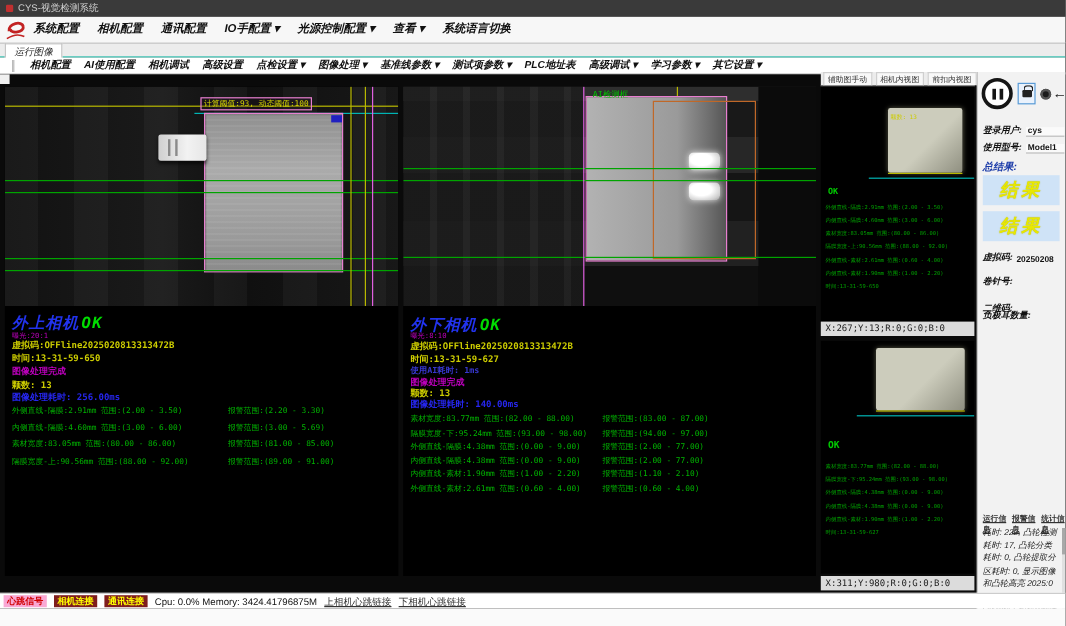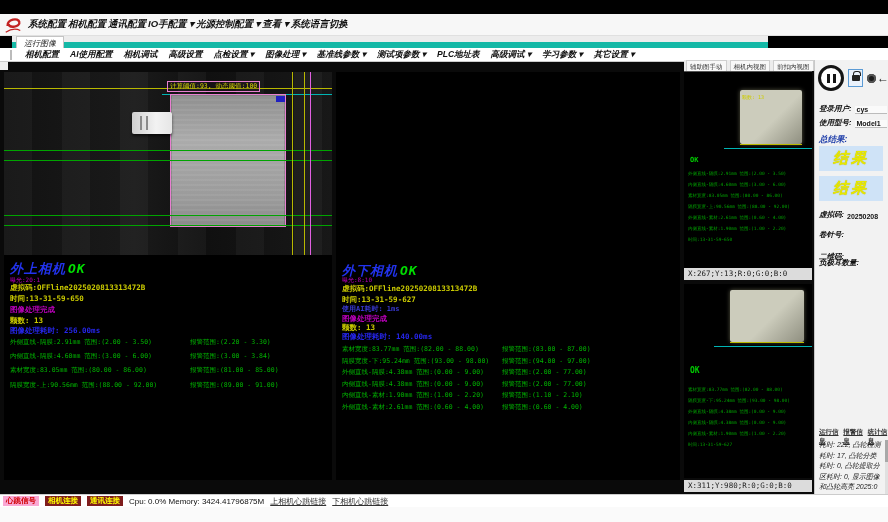--- a/index.html
+++ b/index.html
@@ -7,23 +7,23 @@
   .screen { position:relative; width:888px; height:522px; overflow:hidden; background:#000; }
   .abs { position:absolute; }
 
   
   .titlebar { left:0; top:0; width:888px; height:14px; background:#3a3a3a; color:#cfcfcf;
               font-size:8px; line-height:14px; padding-left:5px; display:flex; align-items:center; gap:4px; }
   .titlebar .appdot { width:6px; height:6px; background:#c03030; border-radius:1px; display:inline-block; }
   .menubar { left:0; top:14px; width:888px; height:22px; background:#f7f7f7; border-bottom:1px solid #e0e0e0;
              display:flex; align-items:center; }
   .logo { width:20px; height:20px; margin:0 5px 0 3px; }
-  .menu-items { display:flex; gap:2px; font-size:9.5px; color:#111; font-style:italic; font-weight:bold; }
+  .menu-items { display:flex; gap:15px; font-size:9.5px; color:#111; font-style:italic; font-weight:bold; }
   .menu-item { cursor:default; }
-  .tabrow { left:12px; top:36px; width:756px; height:12px; background:#ececec; border-bottom:6px solid #14b8a6; }
+  .tabrow { left:0; top:36px; width:888px; height:12px; background:#ececec; border-bottom:1px solid #14b8a6; }
   .run-tab { position:absolute; left:4px; top:0; font-size:8px; background:#fff; border:1px solid #c4c4c4;
              border-bottom:none; padding:1px 7px; color:#222; font-style:italic; }
   .toolbar { left:0; top:48px; width:888px; height:14px; background:#fff; border-bottom:1px solid #ccc;
              display:flex; align-items:center; gap:11px; padding-left:10px; }
   .toolbar-items { display:flex; gap:11px; font-size:8.5px; color:#111; font-style:italic; font-weight:bold; }
   .toolbar-grip { width:2px; height:10px; border-left:1px solid #bbb; border-right:1px solid #bbb; margin-right:2px; }
   .mainbg { left:0; top:62px; width:814px; height:432px; background:#0a0a0a; }
   .corner-chip { left:0; top:62px; width:8px; height:8px; background:#f0f0f0; }
 
   
@@ -141,20 +141,24 @@
   .badge-red { background:#7f1d1d; color:#ffff00; }
   .status-cpu { color:#111; }
   .status-link { color:#333; text-decoration:underline; cursor:pointer; }
   .bottom-fill { left:0; top:507px; width:888px; height:15px; background:#fafafa; }
 </style>
 </head>
 <body>
 
 <div class="screen">
 
+  <div class="abs titlebar">
+    <span class="appdot"></span>
+    <span>CYS-视觉检测系统</span>
+  </div>
 
   <div class="abs menubar">
     <svg class="logo" viewBox="0 0 20 22">
       <path d="M4 12 C3 5, 16 2, 17 8 C18 13, 6 15, 5 10" stroke="#c22222" fill="none" stroke-width="2.6"></path>
       <path d="M2 19 C8 15, 14 15, 18 17" stroke="#c22222" fill="none" stroke-width="1.4"></path>
     </svg>
     <nav class="menu-items">
 
         <span class="menu-item">系统配置</span>
 
@@ -242,36 +246,50 @@
     <div class="rtxt t-blu" style="top:254px;">图像处理耗时: 256.00ms</div>
     <div class="meas" style="top:266px;">
 
         <div class="mrow">
           <span class="mlabel">外侧直线-隔膜:2.91mm 范围:(2.00 - 3.50)</span>
           <span class="malarm">报警范围:(2.20 - 3.30)</span>
         </div>
 
         <div class="mrow">
           <span class="mlabel">内侧直线-隔膜:4.60mm 范围:(3.00 - 6.00)</span>
-          <span class="malarm">报警范围:(3.00 - 3.84)</span>
+          <span class="malarm">报警范围:(3.00 - 5.69)</span>
         </div>
 
         <div class="mrow">
           <span class="mlabel">素材宽度:83.05mm 范围:(80.00 - 86.00)</span>
           <span class="malarm">报警范围:(81.00 - 85.00)</span>
         </div>
 
         <div class="mrow">
           <span class="mlabel">隔膜宽度-上:90.56mm 范围:(88.00 - 92.00)</span>
           <span class="malarm">报警范围:(89.00 - 91.00)</span>
         </div>
       </div>
   </div>
 
   <div class="abs panel" id="mid-panel">
+    <div class="imgzone" id="mid-img">
+      <div class="abs vstruct"></div>
+      <div class="abs darkright"></div>
+      <div class="abs part" id="mid-part"></div>
+      <div class="abs blob" style="left:238px;top:55px;width:26px;height:15px;"></div>
+      <div class="abs blob" style="left:238px;top:80px;width:26px;height:15px;"></div>
+      <div class="abs airect"></div>
+      <div class="abs ai-label">AI检测框</div>
+      <div class="abs hline g" style="left:0;top:68px;width:344px;"></div>
+      <div class="abs hline g" style="left:0;top:78px;width:344px;"></div>
+      <div class="abs hline g" style="left:0;top:142px;width:344px;"></div>
+      <div class="abs vline m" style="left:150px;top:0;height:183px;"></div>
+      <div class="abs vline y" style="left:228px;top:0;height:8px;"></div>
+    </div>
     <div class="rtxt cam-title" style="top:190px;">
       <span>外下相机</span><span class="ok">OK</span>
     </div>
     <div class="rtxt t-exp" style="top:204px;">曝光:8:10</div>
     <div class="rtxt t-yel" style="top:212px;">虚拟码:OFFline2025020813313472B</div>
     <div class="rtxt t-yel" style="top:223px;">时间:13-31-59-627</div>
     <div class="rtxt t-ai" style="top:232px;">使用AI耗时: 1ms</div>
     <div class="rtxt t-mag" style="top:242px;">图像处理完成</div>
     <div class="rtxt t-yel" style="top:251px;">颗数: 13</div>
     <div class="rtxt t-blu" style="top:260px;">图像处理耗时: 140.00ms</div>

